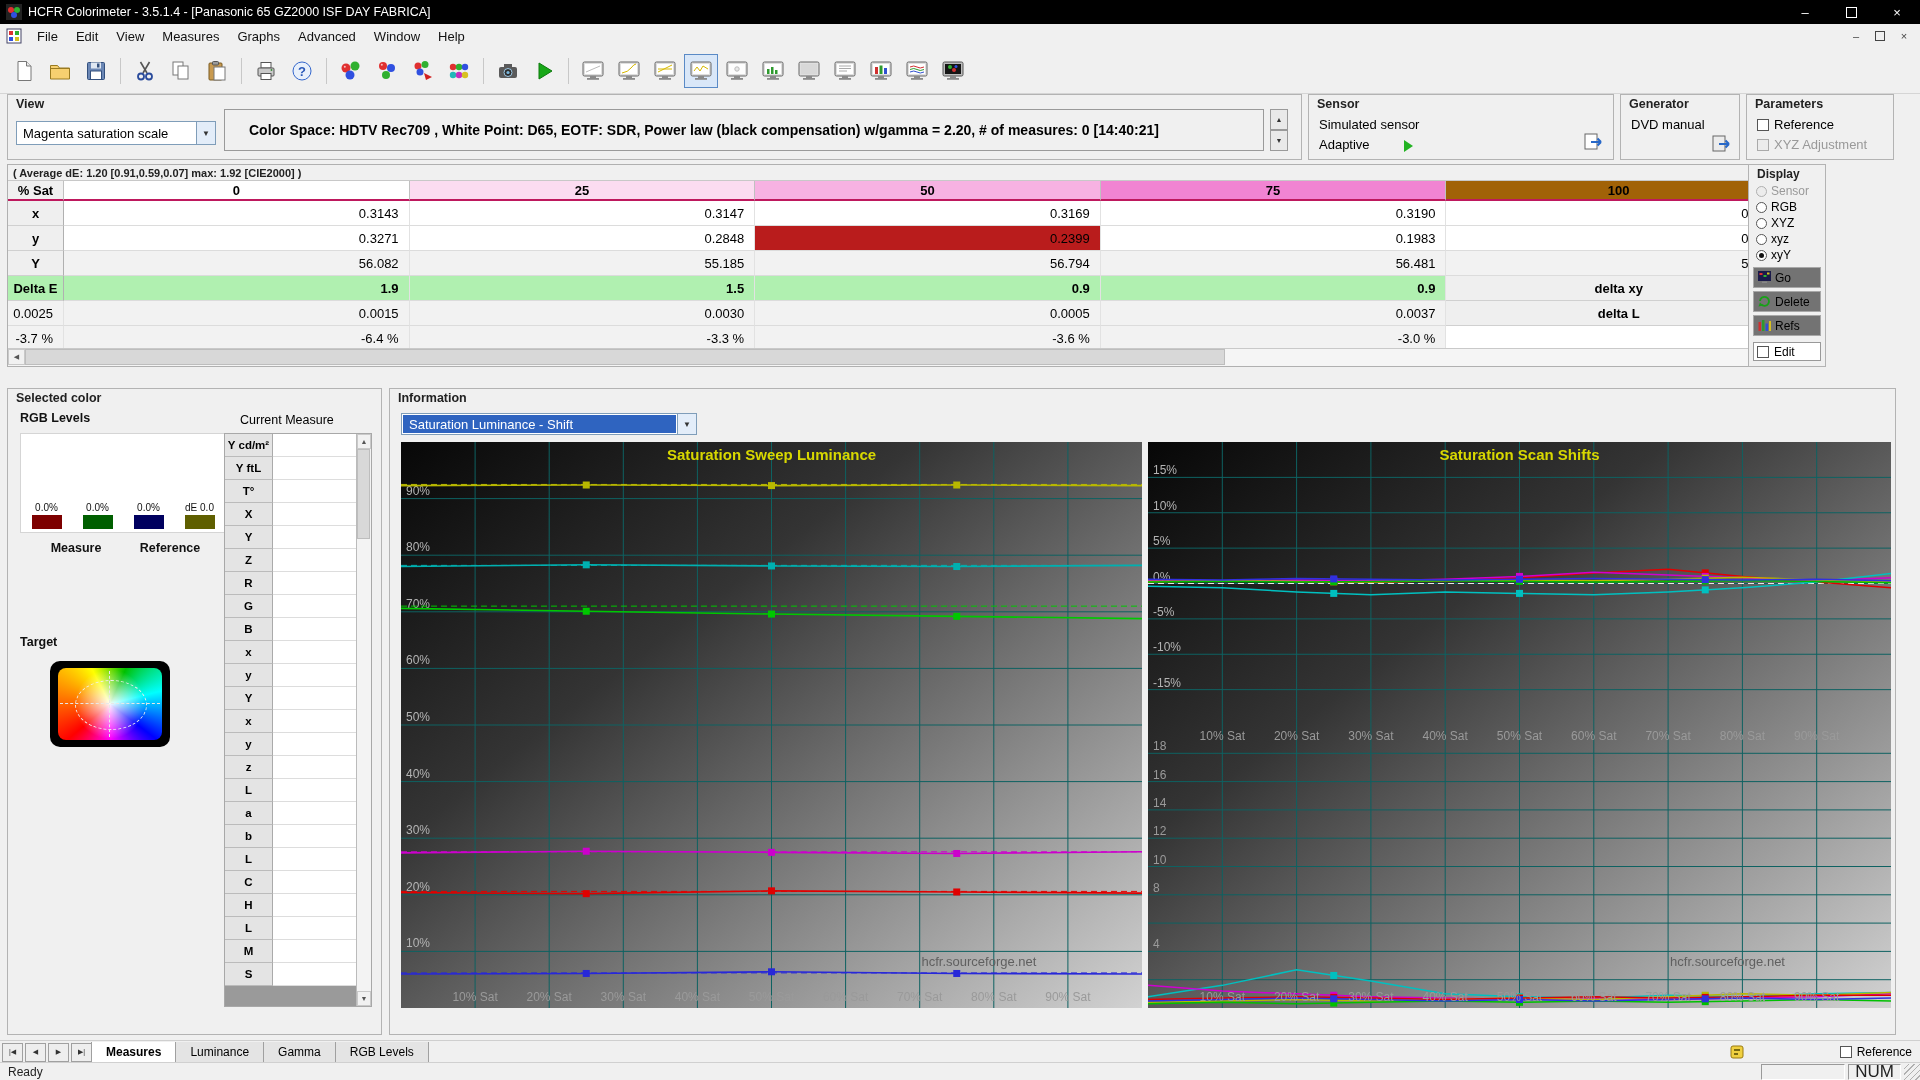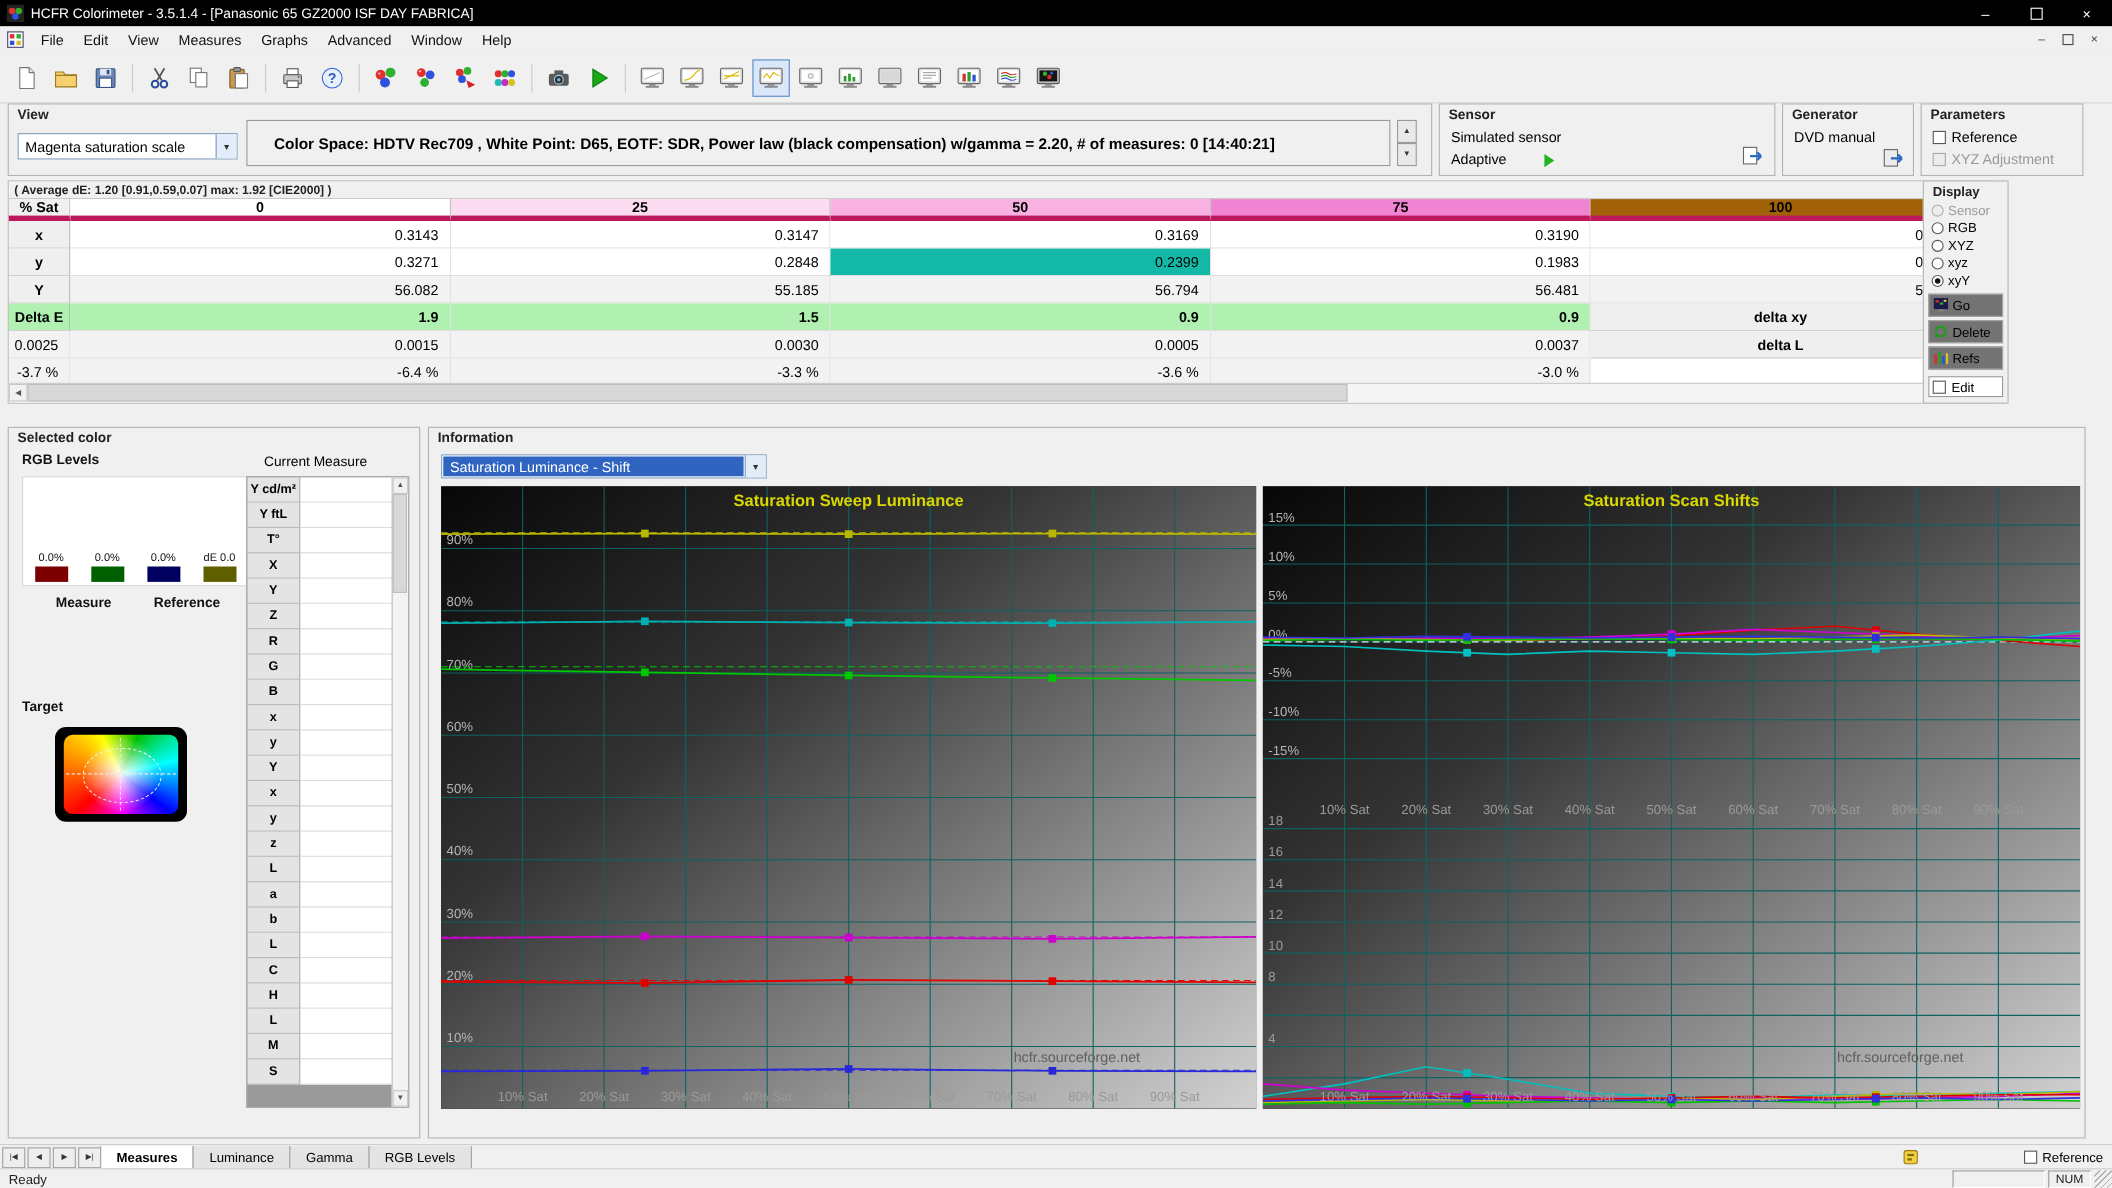--- a/index.html
+++ b/index.html
@@ -38,21 +38,21 @@
   .spin-btn{flex:1;border:1px solid #9a9a9a;background:#e9e9e9;font-size:7px;display:flex;align-items:center;justify-content:center;color:#333;}
   .green-tri{display:inline-block;width:0;height:0;border-left:9px solid #22b322;border-top:6px solid transparent;border-bottom:6px solid transparent;margin-left:34px;vertical-align:middle;}
   .mini-icon{position:absolute;width:22px;height:22px;}
   .cb{display:inline-block;width:12px;height:12px;border:1px solid #555;background:#fff;vertical-align:-2px;margin-right:5px;box-sizing:border-box;}
   .cb.dis{border-color:#aaa;background:#ececec;}
   .dis-label{color:#999;}
   
   .mtable{position:absolute;top:164px;left:7px;width:1803px;height:203px;border:1px solid #b0b0b0;background:#fff;box-sizing:border-box;padding-left:12px;}
   .mt-summary{position:absolute;top:0;left:0;width:100%;height:16px;background:#f0f0f0;border-bottom:1px solid #c8c8c8;font-size:11px;font-weight:bold;color:#222;display:flex;align-items:center;padding-left:5px;box-sizing:border-box;}
   .mt-grid{position:absolute;top:16px;left:0;width:1784px;display:grid;grid-template-columns:56px repeat(5,1fr);}
-  .mh{height:20px;display:flex;align-items:center;justify-content:center;font-weight:bold;border-right:1px solid #c0c0c0;border-bottom:5px solid #be185d;box-sizing:border-box;text-align:center;}
+  .mh{height:20px;display:flex;align-items:center;justify-content:center;font-weight:bold;border-right:1px solid #c0c0c0;border-bottom:2px solid #be185d;box-sizing:border-box;text-align:center;}
   .ml{height:25px;display:flex;align-items:center;justify-content:center;font-weight:bold;background:#efefef;border-right:1px solid #b0b0b0;border-bottom:1px solid #d0d0d0;box-sizing:border-box;}
   .mv{height:25px;display:flex;align-items:center;justify-content:flex-end;padding-right:10px;border-right:1px solid #e2e2e2;border-bottom:1px solid #dcdcdc;box-sizing:border-box;}
   .sb-btn{background:#f1f1f1;border:1px solid #c9c9c9;color:#555;display:flex;align-items:center;justify-content:center;font-size:7px;box-sizing:border-box;}
   .mt-vscroll{position:absolute;top:16px;right:0;width:17px;height:170px;background:#f5f5f5;border-left:1px solid #c9c9c9;}
   .mt-vscroll .sb-btn{width:17px;height:17px;}
   .mt-vscroll .thumb{position:absolute;top:17px;left:0;width:16px;height:136px;background:#d8d8d8;border:1px solid #bdbdbd;box-sizing:border-box;}
   .mt-hscroll{position:absolute;bottom:0;left:0;width:100%;height:17px;background:#f5f5f5;border-top:1px solid #c9c9c9;}
   .mt-hscroll .sb-btn{position:absolute;top:0;width:17px;height:16px;}
   .mt-hscroll .thumb{position:absolute;top:0;left:17px;width:1200px;height:16px;background:#d8d8d8;border:1px solid #bdbdbd;box-sizing:border-box;}
   
@@ -92,21 +92,21 @@
   #chart-right{left:758px;top:53px;width:743px;height:566px;}
   
   .tabbar{position:absolute;top:1040px;left:0;width:1920px;height:22px;background:#f0f0f0;border-top:1px solid #cfcfcf;display:flex;align-items:center;}
   .nav-btn{width:19px;height:17px;border:1px solid #a0a0a0;background:#eee;font-size:7px;display:flex;align-items:center;justify-content:center;color:#333;margin-left:2px;}
   .tab{height:20px;display:flex;align-items:center;padding:0 14px;border:1px solid #a0a0a0;border-top:none;background:#e4e4e4;font-size:12px;margin-left:-1px;}
   .tab.active{background:#fff;font-weight:bold;}
   .tab:first-of-type{margin-left:8px;}
   .tabbar-right{margin-left:auto;display:flex;align-items:center;margin-right:8px;font-size:12px;}
   .statusbar{position:absolute;top:1062px;left:0;width:1920px;height:18px;background:#f0f0f0;border-top:1px solid #d0d0d0;display:flex;align-items:center;font-size:12px;color:#222;}
   .status-text{padding-left:8px;flex:1;}
-  .status-cell{height:14px;border:1px solid;border-color:#9a9a9a #fff #fff #9a9a9a;margin-right:3px;display:flex;align-items:center;justify-content:center;font-size:11px;padding:0 6px;}
+  .status-cell{height:14px;border:1px solid;border-color:#9a9a9a #fff #fff #9a9a9a;margin-right:3px;display:flex;align-items:center;justify-content:center;font-size:17px;padding:0 6px;}
   .grip{width:16px;height:16px;background:repeating-linear-gradient(135deg,transparent 0 3px,#b0b0b0 3px 4px);}
 </style>
 </head>
 <body>
 
 <div class="app">
 
   <div class="titlebar">
     <div class="app-icon">
       <svg viewBox="0 0 16 16">
@@ -421,21 +421,21 @@
         <div class="mh" style="background: #a16207;">100</div>
         <div class="ml">x</div>
         <div class="mv" style="background: rgb(255, 255, 255);">0.3143</div>
         <div class="mv" style="background: rgb(255, 255, 255);">0.3147</div>
         <div class="mv" style="background: rgb(255, 255, 255);">0.3169</div>
         <div class="mv" style="background: rgb(255, 255, 255);">0.3190</div>
         <div class="mv" style="background: rgb(255, 255, 255);">0.3237</div>
         <div class="ml">y</div>
         <div class="mv" style="background: rgb(255, 255, 255);">0.3271</div>
         <div class="mv" style="background: rgb(255, 255, 255);">0.2848</div>
-        <div class="mv" style="background: #14b8a6; text-align: center;">0.2399</div>
+        <div class="mv" style="background: #b91c1c; text-align: center;">0.2399</div>
         <div class="mv" style="background: rgb(255, 255, 255);">0.1983</div>
         <div class="mv" style="background: rgb(255, 255, 255);">0.1567</div>
         <div class="ml">Y</div>
         <div class="mv" style="background: rgb(242, 242, 242);">56.082</div>
         <div class="mv" style="background: rgb(242, 242, 242);">55.185</div>
         <div class="mv" style="background: rgb(242, 242, 242);">56.794</div>
         <div class="mv" style="background: rgb(242, 242, 242);">56.481</div>
         <div class="mv" style="background: rgb(242, 242, 242);">56.186</div>
         <div class="ml" style="background: rgb(176, 240, 176);">Delta E</div>
         <div class="mv" style="background: rgb(176, 240, 176); font-weight: bold;">1.9</div>

